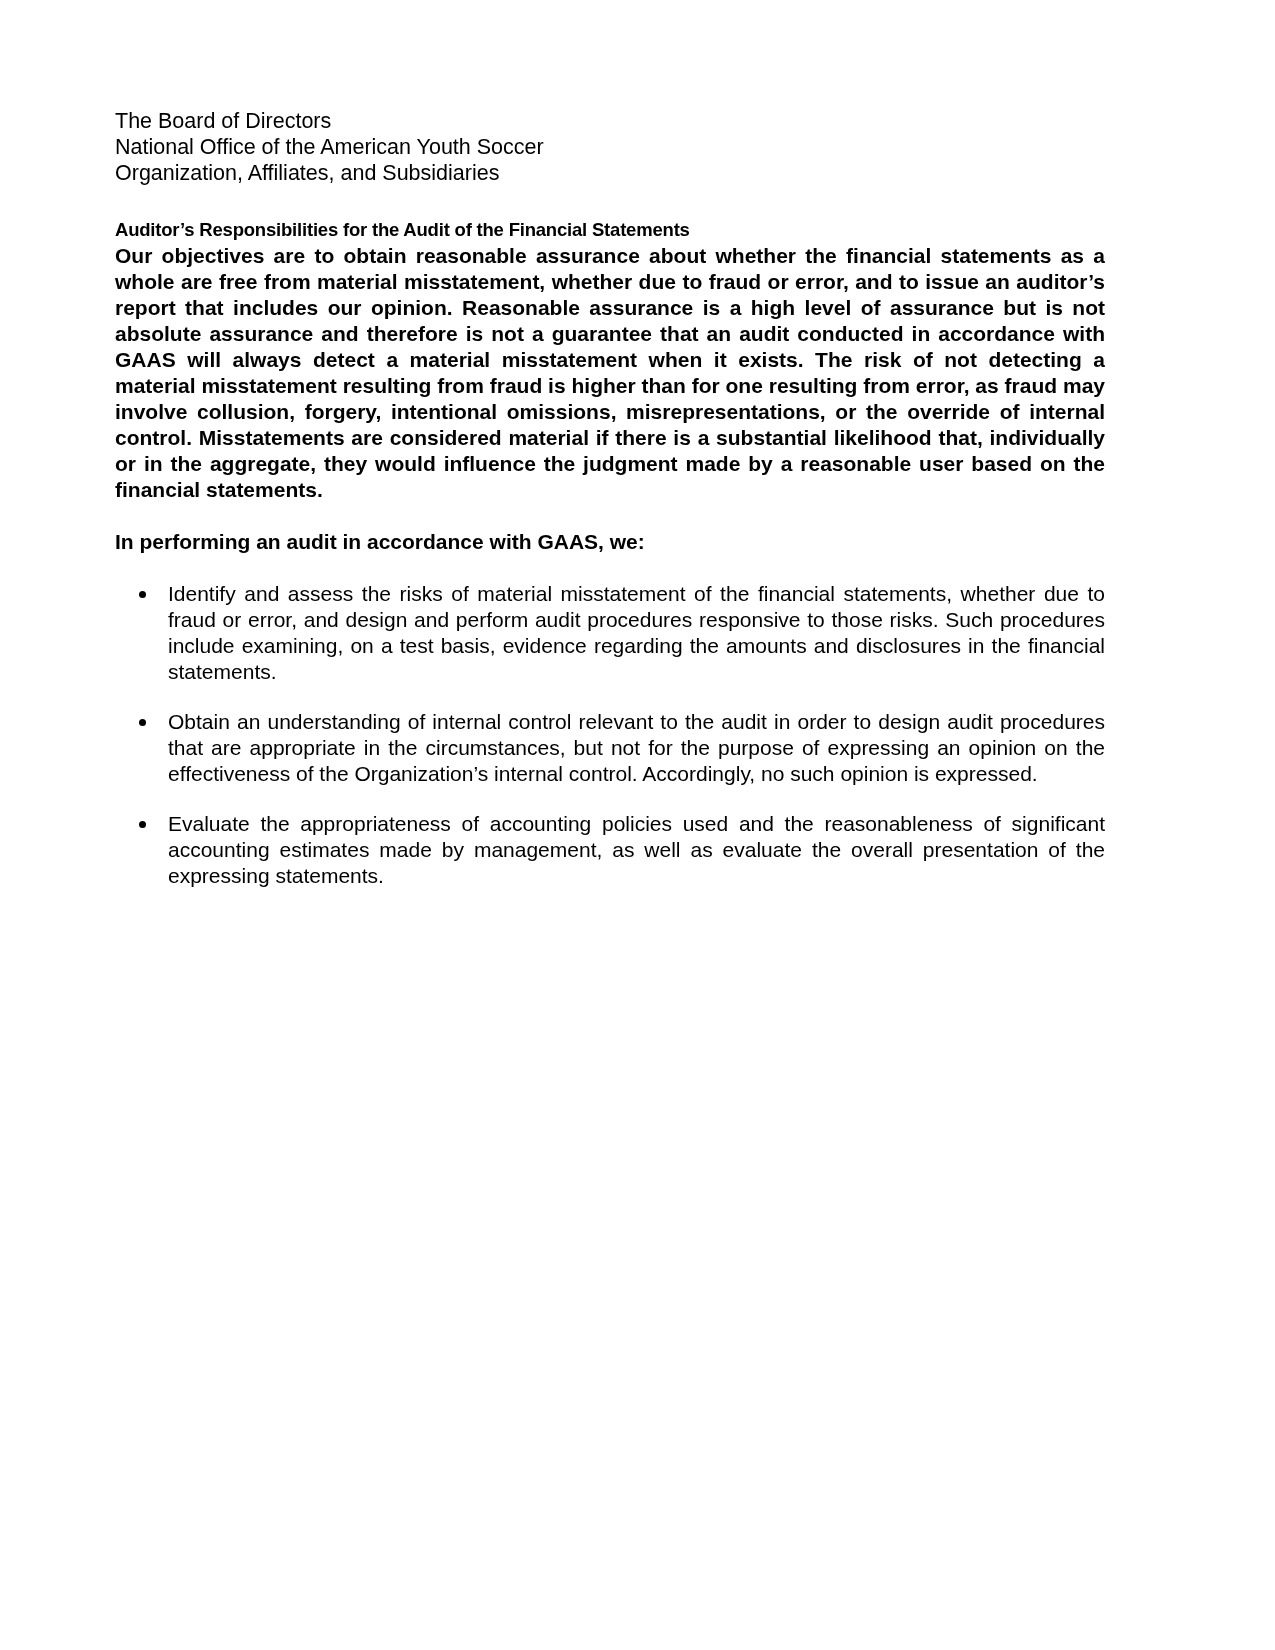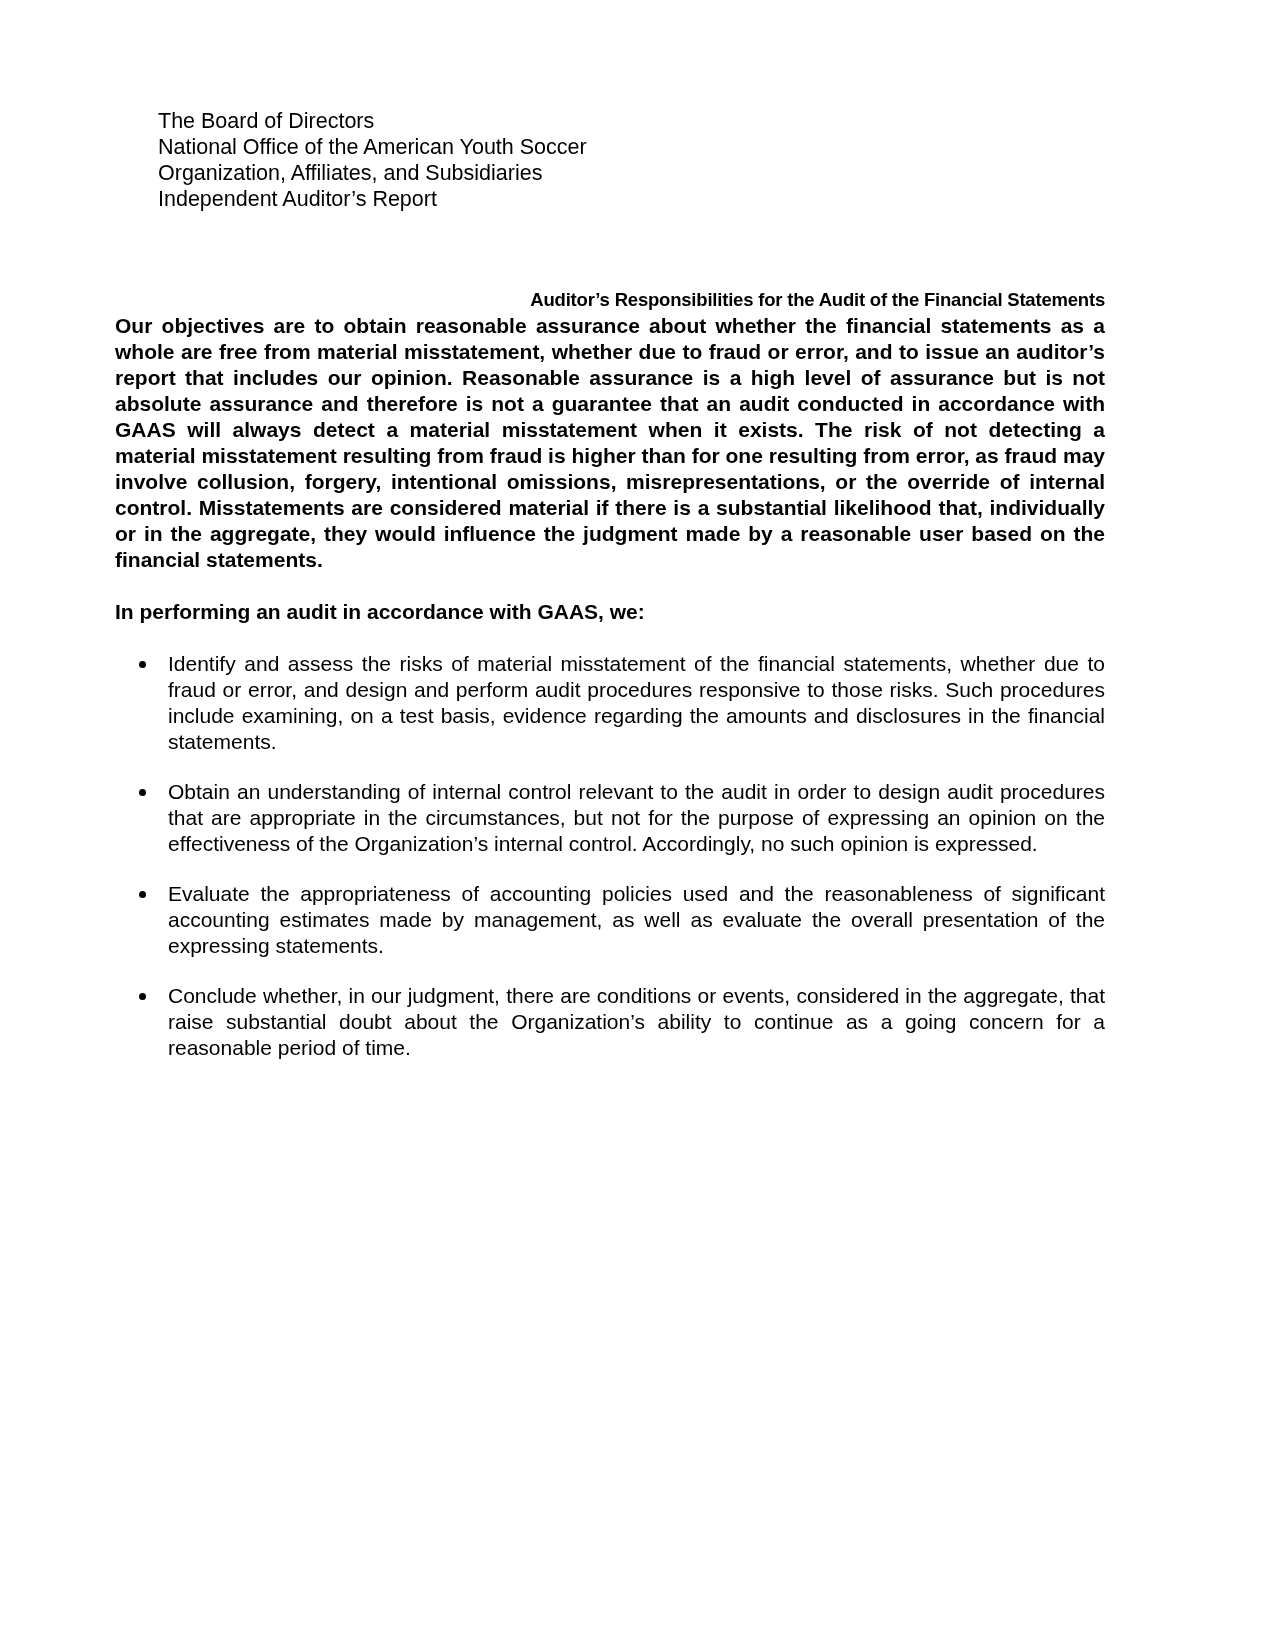--- a/index.html
+++ b/index.html
@@ -17,33 +17,31 @@
     }
     .page {
       position: absolute;
       left: 115px;
       top: 108px;
       width: 990px;
     }
     .header-block {
       font-size: 21.5px;
       line-height: 26px;
-      margin-left: 43px;
     }
     .header-line {
       display: block;
       white-space: nowrap;
     }
     .section-heading {
-      margin-top: 76px;
+      margin-top: 32px;
       font-size: 18.5px;
       font-weight: bold;
       line-height: 24px;
       letter-spacing: -0.2px;
-      text-align: right;
     }
     .para {
       font-size: 21px;
       line-height: 26px;
       text-align: justify;
       margin: 0;
       font-weight: bold;
     }
     .para-intro {
       margin-top: 1px;
@@ -82,21 +80,20 @@
   </style>
 </head>
 <body>
 
 <div class="page">
 
   <div class="header-block">
     <span class="header-line">The Board of Directors</span>
     <span class="header-line">National Office of the American Youth Soccer</span>
     <span class="header-line">Organization, Affiliates, and Subsidiaries</span>
-    <span class="header-line">Independent Auditor’s Report</span>
   </div>
 
   <div class="section-heading">Auditor’s Responsibilities for the Audit of the Financial Statements</div>
 
   <p class="para para-intro">Our objectives are to obtain reasonable assurance about whether the financial statements as a whole are free from material misstatement, whether due to fraud or error, and to issue an auditor’s report that includes our opinion. Reasonable assurance is a high level of assurance but is not absolute assurance and therefore is not a guarantee that an audit conducted in accordance with GAAS will always detect a material misstatement when it exists. The risk of not detecting a material misstatement resulting from fraud is higher than for one resulting from error, as fraud may involve collusion, forgery, intentional omissions, misrepresentations, or the override of internal control. Misstatements are considered material if there is a substantial likelihood that, individually or in the aggregate, they would influence the judgment made by a reasonable user based on the financial statements.</p>
 
   <p class="para para-gap">In performing an audit in accordance with GAAS, we:</p>
 
   <ul class="bullets">
     <li class="bullet-item">
@@ -104,20 +101,16 @@
       <span class="bullet-text">Identify and assess the risks of material misstatement of the financial statements, whether due to fraud or error, and design and perform audit procedures responsive to those risks. Such procedures include examining, on a test basis, evidence regarding the amounts and disclosures in the financial statements.</span>
     </li>
     <li class="bullet-item">
       <span class="bullet-dot"></span>
       <span class="bullet-text">Obtain an understanding of internal control relevant to the audit in order to design audit procedures that are appropriate in the circumstances, but not for the purpose of expressing an opinion on the effectiveness of the Organization’s internal control. Accordingly, no such opinion is expressed.</span>
     </li>
     <li class="bullet-item">
       <span class="bullet-dot"></span>
       <span class="bullet-text">Evaluate the appropriateness of accounting policies used and the reasonableness of significant accounting estimates made by management, as well as evaluate the overall presentation of the expressing statements.</span>
     </li>
-    <li class="bullet-item">
-      <span class="bullet-dot"></span>
-      <span class="bullet-text">Conclude whether, in our judgment, there are conditions or events, considered in the aggregate, that raise substantial doubt about the Organization’s ability to continue as a going concern for a reasonable period of time.</span>
-    </li>
   </ul>
 
 
 </div>
 
 </body></html>

